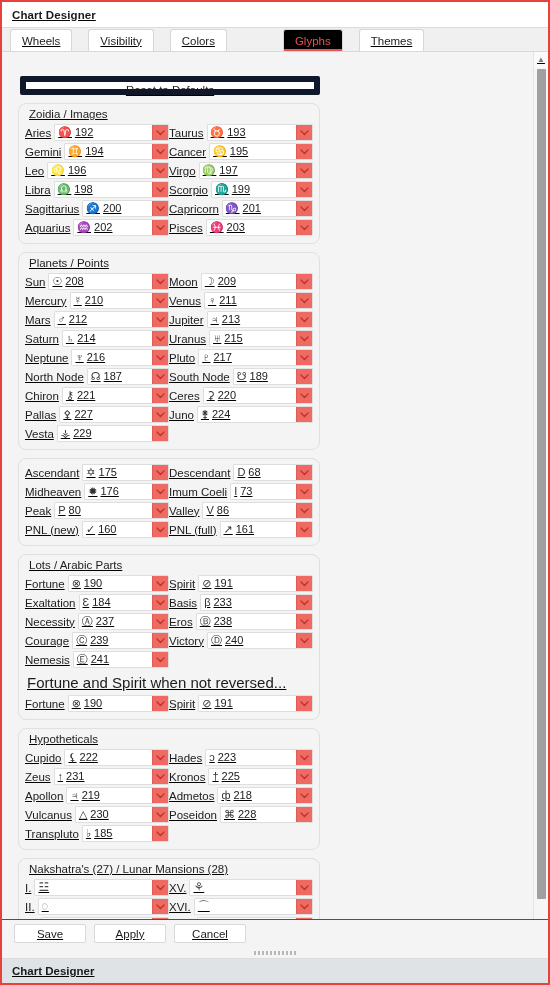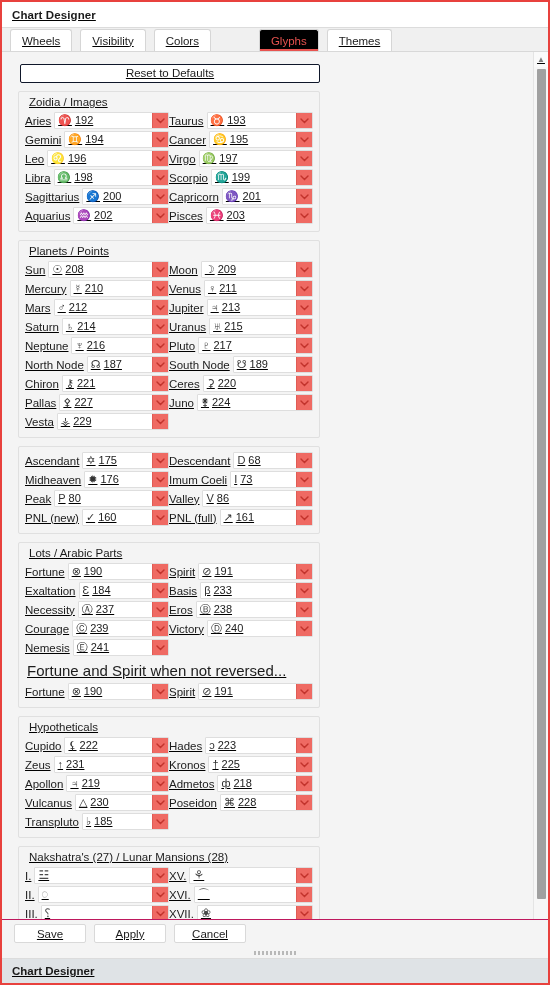--- a/index.html
+++ b/index.html
@@ -36,21 +36,21 @@
     letter-spacing: .1px;
   }
   
   #tabstrip {
     flex: 0 0 24px;
     height: 24px;
     background: #f0f0f0;
     display: flex;
     align-items: flex-end;
     padding-left: 8px;
-    gap: 8px;
+    gap: 16px;
     border-bottom: 1px solid #d8d8d8;
   }
   .tab {
     height: 22px;
     padding: 0 11px;
     background: #ffffff;
     border: 1px solid #d6d6d6;
     border-bottom: none;
     border-radius: 3px 3px 0 0;
     font-size: 11.5px;
@@ -108,38 +108,38 @@
     top: 2px; left: 3px;
     width: 9px;
     height: 830px;
     background: #a0a0a0;
     border-radius: 1px;
   }
   
   .wide-btn {
     display: block;
     width: 300px;
-    margin: 6px 0 8px 10px;
+    margin: 18px 0 8px 10px;
     height: 19px;
     line-height: 17px;
     text-align: center;
     background: #ffffff;
-    border: 1px solid #0f172a;
+    border: 6px solid #0f172a;
     border-radius: 2px;
     font-size: 11.5px;
     color: #1c1c1c;
     cursor: default;
   }
   
   .group {
     position: relative;
     margin: 0 0 8px 8px;
     width: 302px;
     border: 1px solid #e0e0e0;
-    border-radius: 2px;
+    border-radius: 8px;
     background: #f4f4f4;
     padding: 4px 6px 6px 6px;
   }
   .group > .legend {
     font-size: 11.5px;
     color: #1c1c1c;
     padding: 0 2px 3px 4px;
     display: block;
   }
   .rows { display: flex; flex-direction: column; }

